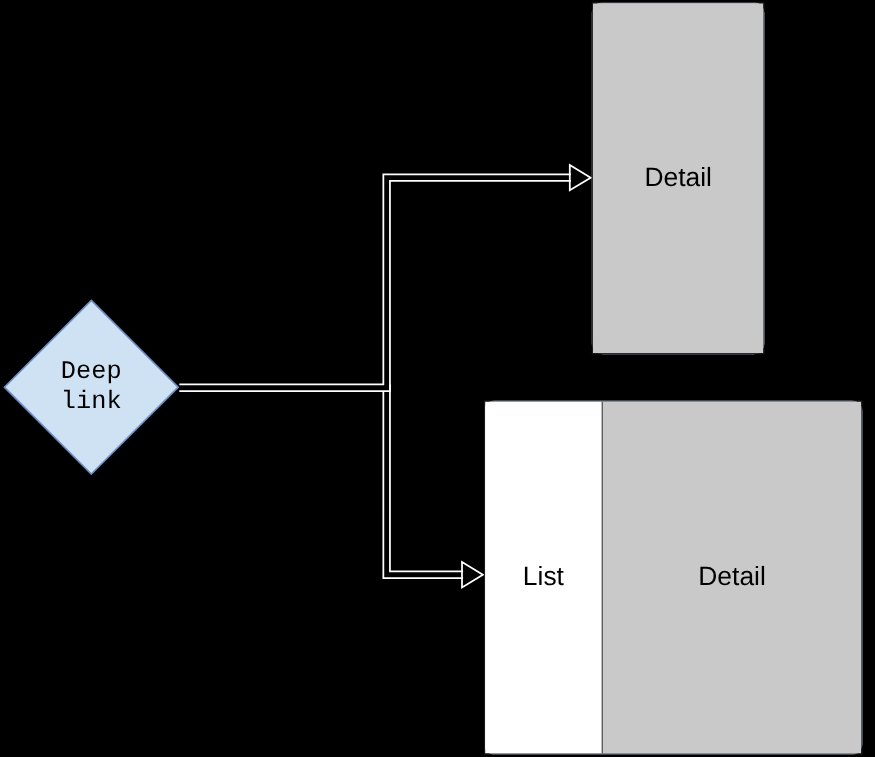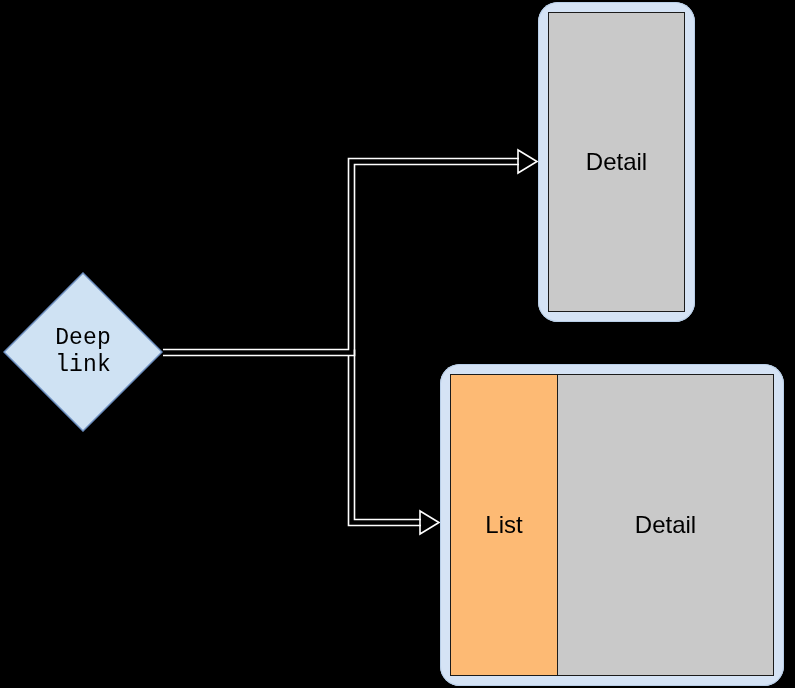--- a/index.html
+++ b/index.html
@@ -54,44 +54,44 @@
     font-size: 23px;
     line-height: 27px;
     text-align: center;
     letter-spacing: 0.1px;
   }
 
   
   .win {
     position: absolute;
     background: #d5e3f5;
-    border-radius: 20px;
+    border-radius: 10px;
     box-sizing: border-box;
-    padding: 10px;
+    padding: 0;
     box-shadow: 0 0 0 1px #b9cfe8 inset;
   }
   .win-inner {
     position: relative;
     width: 100%;
     height: 100%;
     display: flex;
     border: 1px solid #1b1b1b;
     box-sizing: border-box;
     overflow: hidden;
   }
   .pane {
     display: flex;
     align-items: center;
     justify-content: center;
     color: #000000;
     font-size: 24px;
     box-sizing: border-box;
   }
   .pane-gray { background: #c9c9c9; }
-  .pane-light { background: #fdba74; }
+  .pane-light { background: #ffffff; }
   .pane-divider { border-right: 1px solid #1b1b1b; }
 
   #win-detail-top {
     left: 538px;
     top: 2px;
     width: 157px;
     height: 320px;
   }
   #win-listdetail {
     left: 440px;

